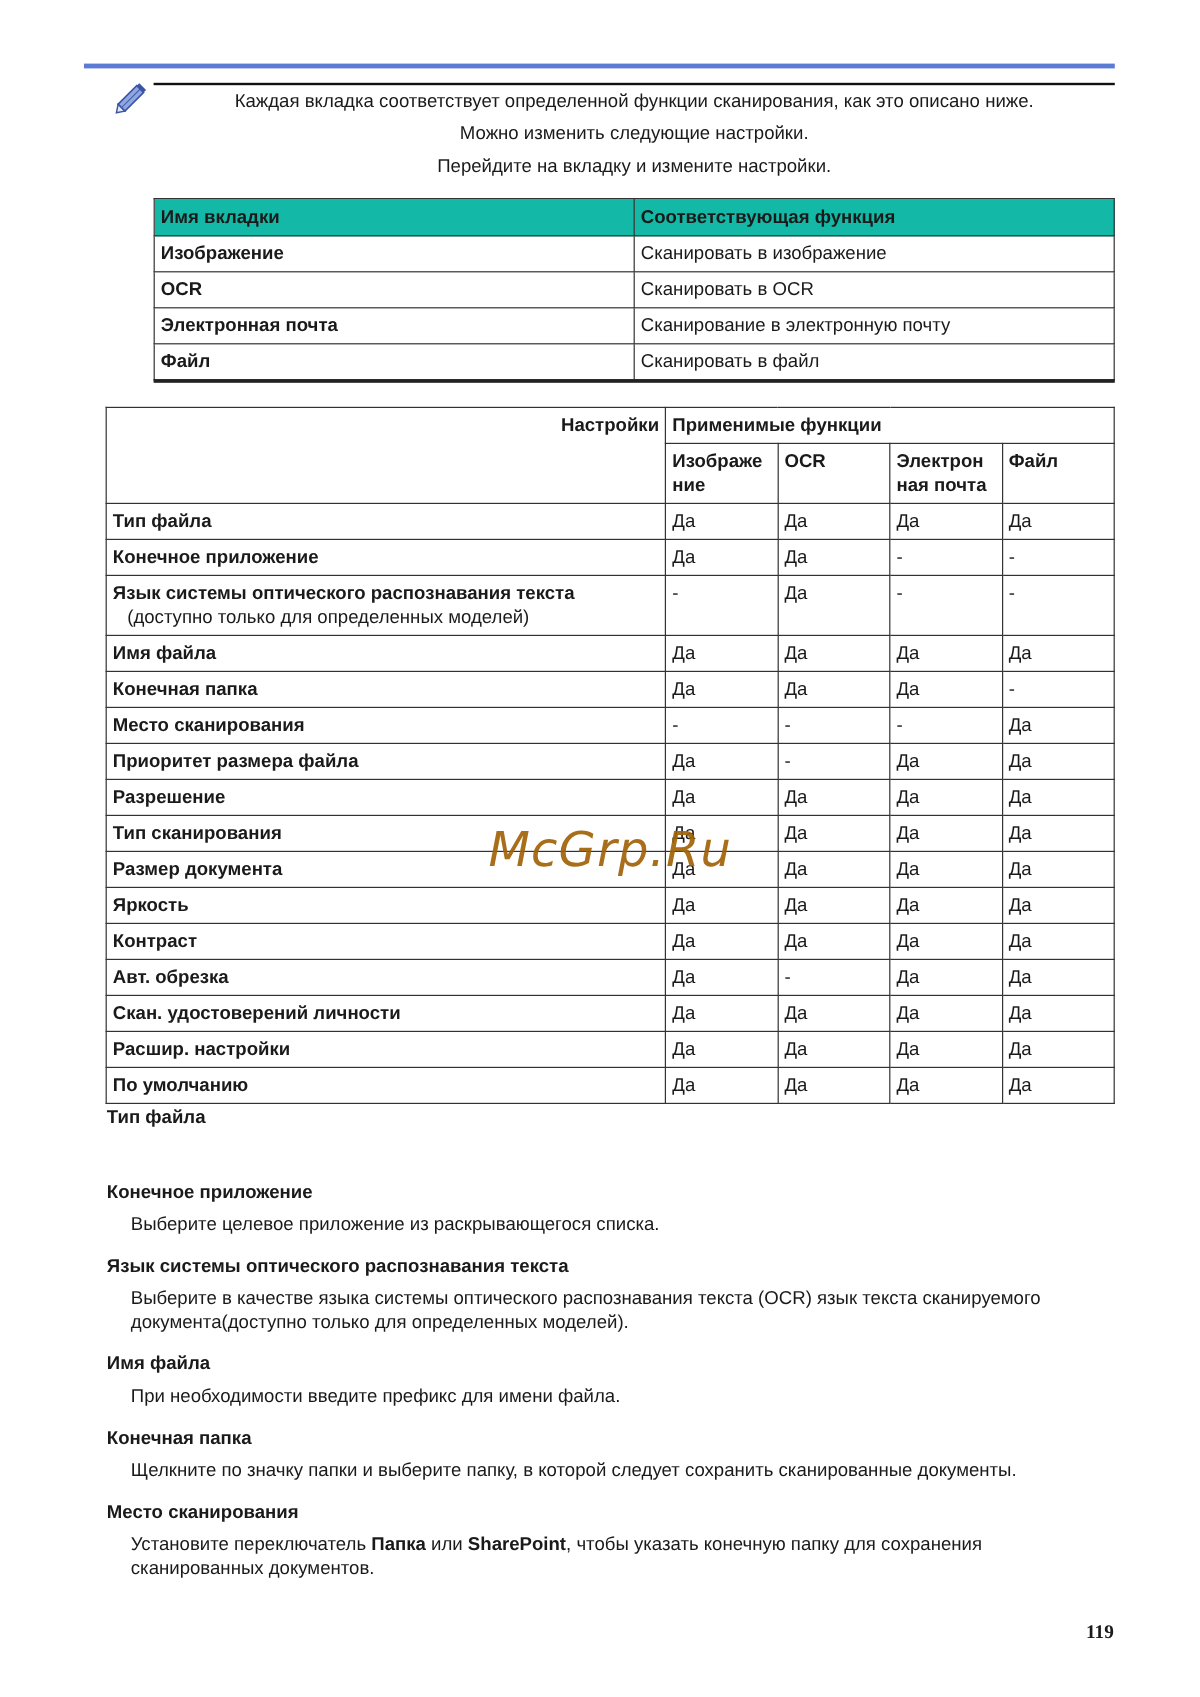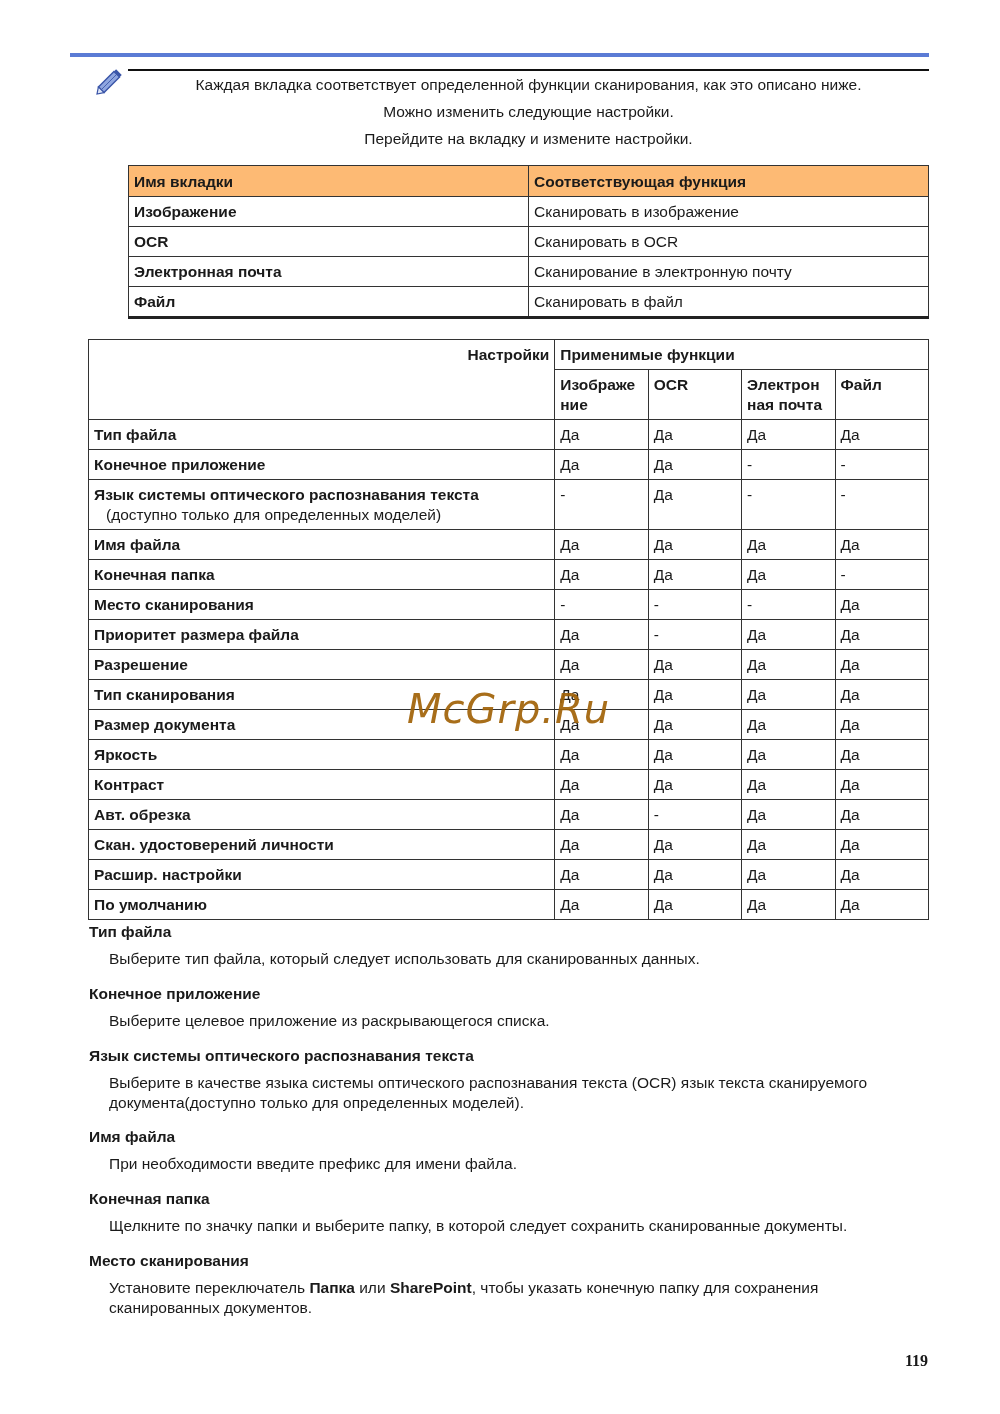--- a/index.html
+++ b/index.html
@@ -33,21 +33,21 @@
       text-align: left; vertical-align: top;
       font-size: 15.5px; line-height: 20px;
       padding: 5px 5px 4px 5px;
       font-weight: normal;
     }
     .b { font-weight: bold; }
 
     .tabs-table {
       position: absolute; left: 128px; top: 165px; width: 801px;
     }
-    .tabs-table th { background: #fdba74; font-weight: bold; height: 30px; padding-top: 6px; }
+    .tabs-table th { background: #14b8a6; font-weight: bold; height: 30px; padding-top: 6px; }
     .tabs-table td { height: 29.5px; padding-top: 5px; }
     .tabs-table .c1 { width: 400px; }
     .tabs-bottom {
       position: absolute; left: 128px; top: 316px; width: 801px; height: 3px; background: #222;
     }
 
     .settings-table {
       position: absolute; left: 88px; top: 339px; width: 841px;
     }
     .settings-table td { height: 29.5px; }
@@ -247,21 +247,20 @@
         <td>Да</td>
         <td>Да</td>
         <td>Да</td>
       </tr>
     </tbody>
 </table>
 
 <div id="sections">
     <div class="section" style="top: 922px;">
       <div class="section-title">Тип файла</div>
-      <div class="section-text">Выберите тип файла, который следует использовать для сканированных данных.</div>
     </div>
     <div class="section" style="top: 984px;">
       <div class="section-title">Конечное приложение</div>
       <div class="section-text">Выберите целевое приложение из раскрывающегося списка.</div>
     </div>
     <div class="section" style="top: 1046px;">
       <div class="section-title">Язык системы оптического распознавания текста</div>
       <div class="section-text">Выберите в качестве языка системы оптического распознавания текста (OCR) язык текста сканируемого документа(доступно только для определенных моделей).</div>
     </div>
     <div class="section" style="top: 1127px;">

